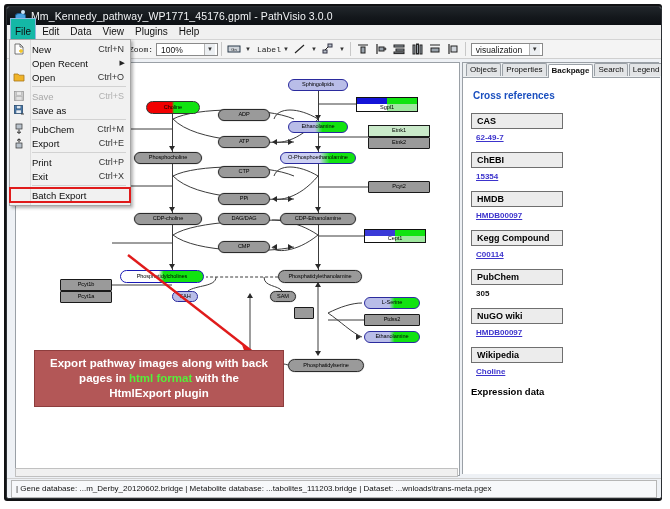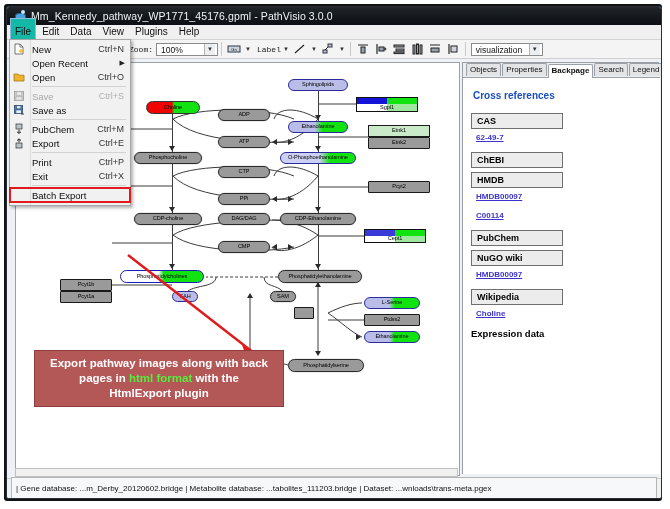--- a/index.html
+++ b/index.html
@@ -182,21 +182,21 @@
     font-size:8px;color:#111;margin:0 0 10px 5px;display:block;font-weight:bold;
   }
   #exprhead{font-size:9.5px;font-weight:bold;color:#000;margin-top:4px;}
   
   #statusbar{
     position:absolute;left:0;bottom:0;width:654px;height:20px;
     background:#eef1f5;border-top:1px solid #cfcfcf;
     display:flex;align-items:center;box-sizing:border-box;padding:0 4px;
   }
   #statusinner{
-    width:100%;height:24px;border:1px solid #b6b6b6;background:#f7f8fa;
+    width:100%;height:18px;border:1px solid #b6b6b6;background:#f7f8fa;
     display:flex;align-items:center;font-size:8px;color:#111;
     padding:0 4px;box-sizing:border-box;
   }
   #scrollrow{
     position:absolute;left:8px;bottom:21px;width:443px;height:9px;
     background:#f0f0f0;border:1px solid #c0c0c0;box-sizing:border-box;
   }
 </style>
 </head>
 <body>
@@ -653,31 +653,36 @@
         <div id="xrefhead">Cross references</div>
 
         <div class="dbbox">
           <span>CAS</span>
         </div>
         <a class="dblink" href="#">62-49-7</a>
 
         <div class="dbbox">
           <span>ChEBI</span>
         </div>
+        <a class="dblink" href="#">15354</a>
 
         <div class="dbbox">
           <span>HMDB</span>
         </div>
         <a class="dblink" href="#">HMDB00097</a>
 
+        <div class="dbbox">
+          <span>Kegg Compound</span>
+        </div>
         <a class="dblink" href="#">C00114</a>
 
         <div class="dbbox">
           <span>PubChem</span>
         </div>
+        <span class="dbplain">305</span>
 
         <div class="dbbox">
           <span>NuGO wiki</span>
         </div>
         <a class="dblink" href="#">HMDB00097</a>
 
         <div class="dbbox">
           <span>Wikipedia</span>
         </div>
         <a class="dblink" href="#">Choline</a>

